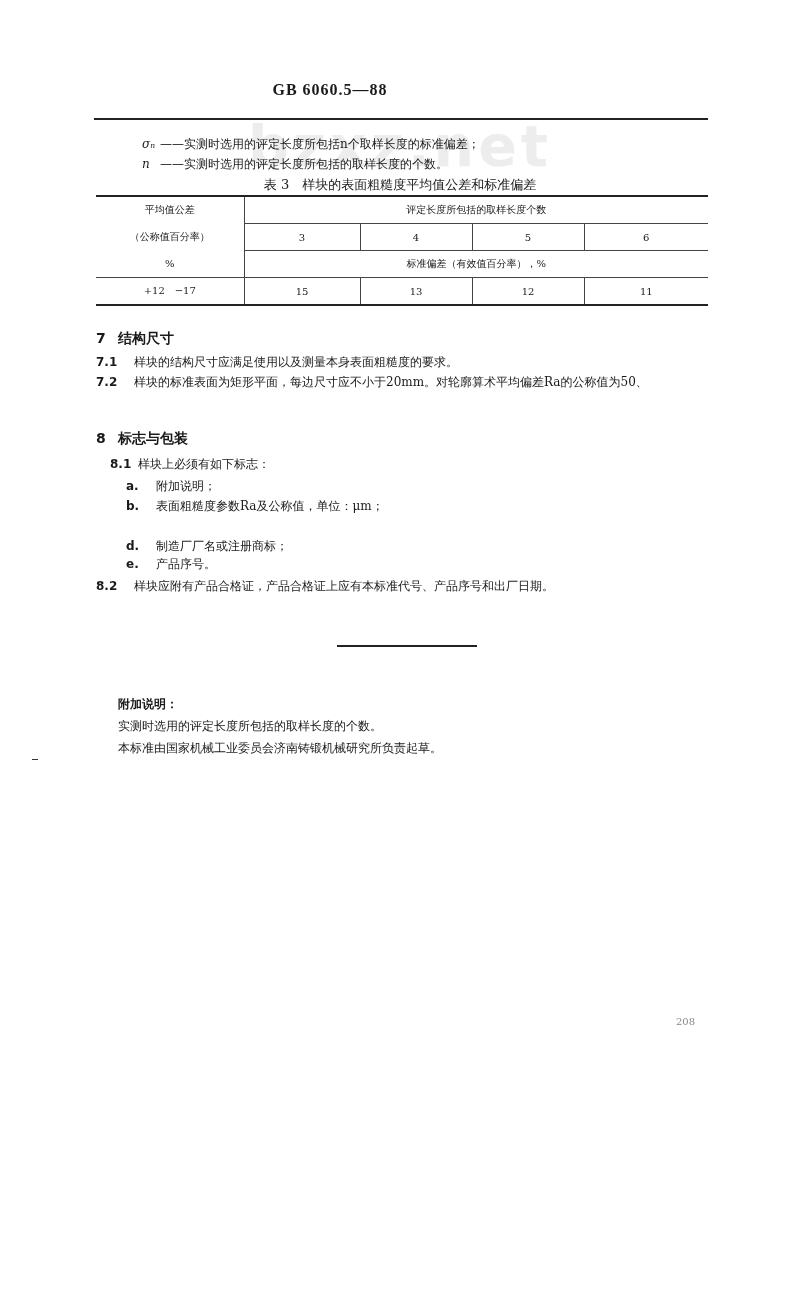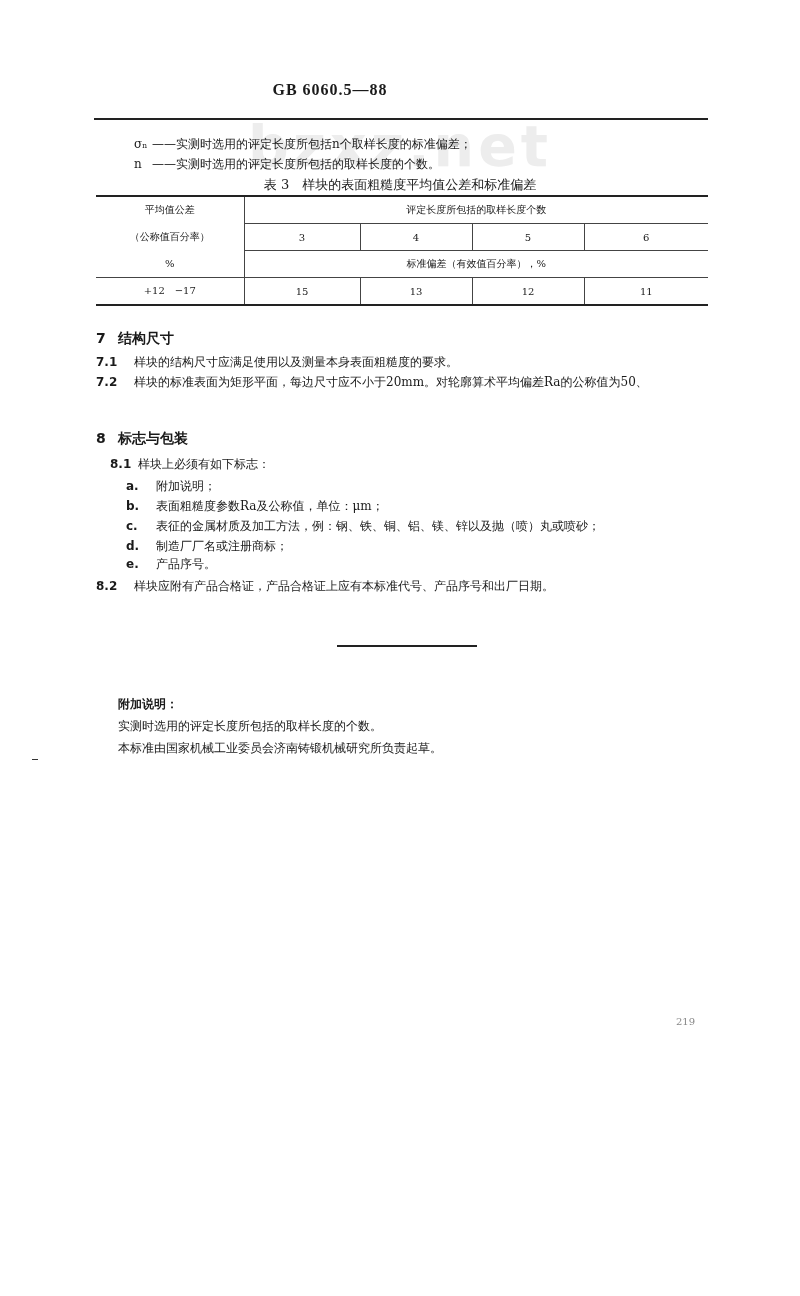--- a/index.html
+++ b/index.html
@@ -11,21 +11,21 @@
     position: absolute; left: 200px; top: 118px; font-family: "DejaVu Sans", sans-serif;
     font-size: 57px; font-weight: bold; color: #ededed; letter-spacing: 4px; z-index: 0; line-height: 1; margin-left: 48px;
   }
   .content { position: absolute; inset: 0; z-index: 1; }
   .header-code {
     position: absolute; left: 0; width: 660px; top: 81px; text-align: center;
     font-family: "Liberation Serif", serif; font-weight: bold; font-size: 16px; letter-spacing: 1px;
   }
   .header-rule { position: absolute; left: 94px; width: 614px; top: 118px; border-top: 2px solid #222; }
   .line { position: absolute; font-size: 12px; white-space: nowrap; }
-  .sym { display: inline-block; width: 18px; }
+  .sym { font-style: italic; display: inline-block; width: 18px; margin-left: 8px; }
   .table-title { position: absolute; left: 0; width: 800px; top: 176px; text-align: center; font-size: 13px; }
   table.std {
     position: absolute; left: 96px; top: 195px; width: 612px; border-collapse: collapse;
     font-size: 10px; text-align: center;
   }
   table.std td { height: 26px; padding: 0; border: 1px solid #444; }
   table.std tr:first-child td { border-top: 2px solid #222; }
   table.std tr:last-child td { border-bottom: 2px solid #222; }
   table.std td:first-child { border-left: none; }
   table.std td:last-child { border-right: none; }
@@ -113,36 +113,33 @@
   <div class="para" style="top:454px;margin-left:14px;">
     <span class="num" style="width:28px;">8.1</span><span>样块上必须有如下标志：</span>
   </div>
 
   <div class="item" style="top:478px;">
     <span class="mk">a.</span><span>附加说明；</span>
   </div>
   <div class="item" style="top:498px;">
     <span class="mk">b.</span><span>表面粗糙度参数Ra及公称值，单位：μm；</span>
   </div>
-  <div class="item" style="top:518px;">
-    <span class="mk">c.</span><span>表征的金属材质及加工方法，例：钢、铁、铜、铝、镁、锌以及抛（喷）丸或喷砂；</span>
-  </div>
   <div class="item" style="top:538px;">
     <span class="mk">d.</span><span>制造厂厂名或注册商标；</span>
   </div>
   <div class="item" style="top:556px;">
     <span class="mk">e.</span><span>产品序号。</span>
   </div>
 
   <div class="para" style="top:576px;">
     <span class="num">8.2</span><span>样块应附有产品合格证，产品合格证上应有本标准代号、产品序号和出厂日期。</span>
   </div>
 
   <div class="end-rule"></div>
 
   <div class="note bold" style="top:696px;">附加说明：</div>
   <div class="note" style="top:718px;">实测时选用的评定长度所包括的取样长度的个数。</div>
   <div class="note" style="top:740px;">本标准由国家机械工业委员会济南铸锻机械研究所负责起草。</div>
 
   <div class="edge-mark"></div>
 
-  <div class="page-num">219</div>
+  <div class="page-num">208</div>
 </div>
 
 </body></html>

